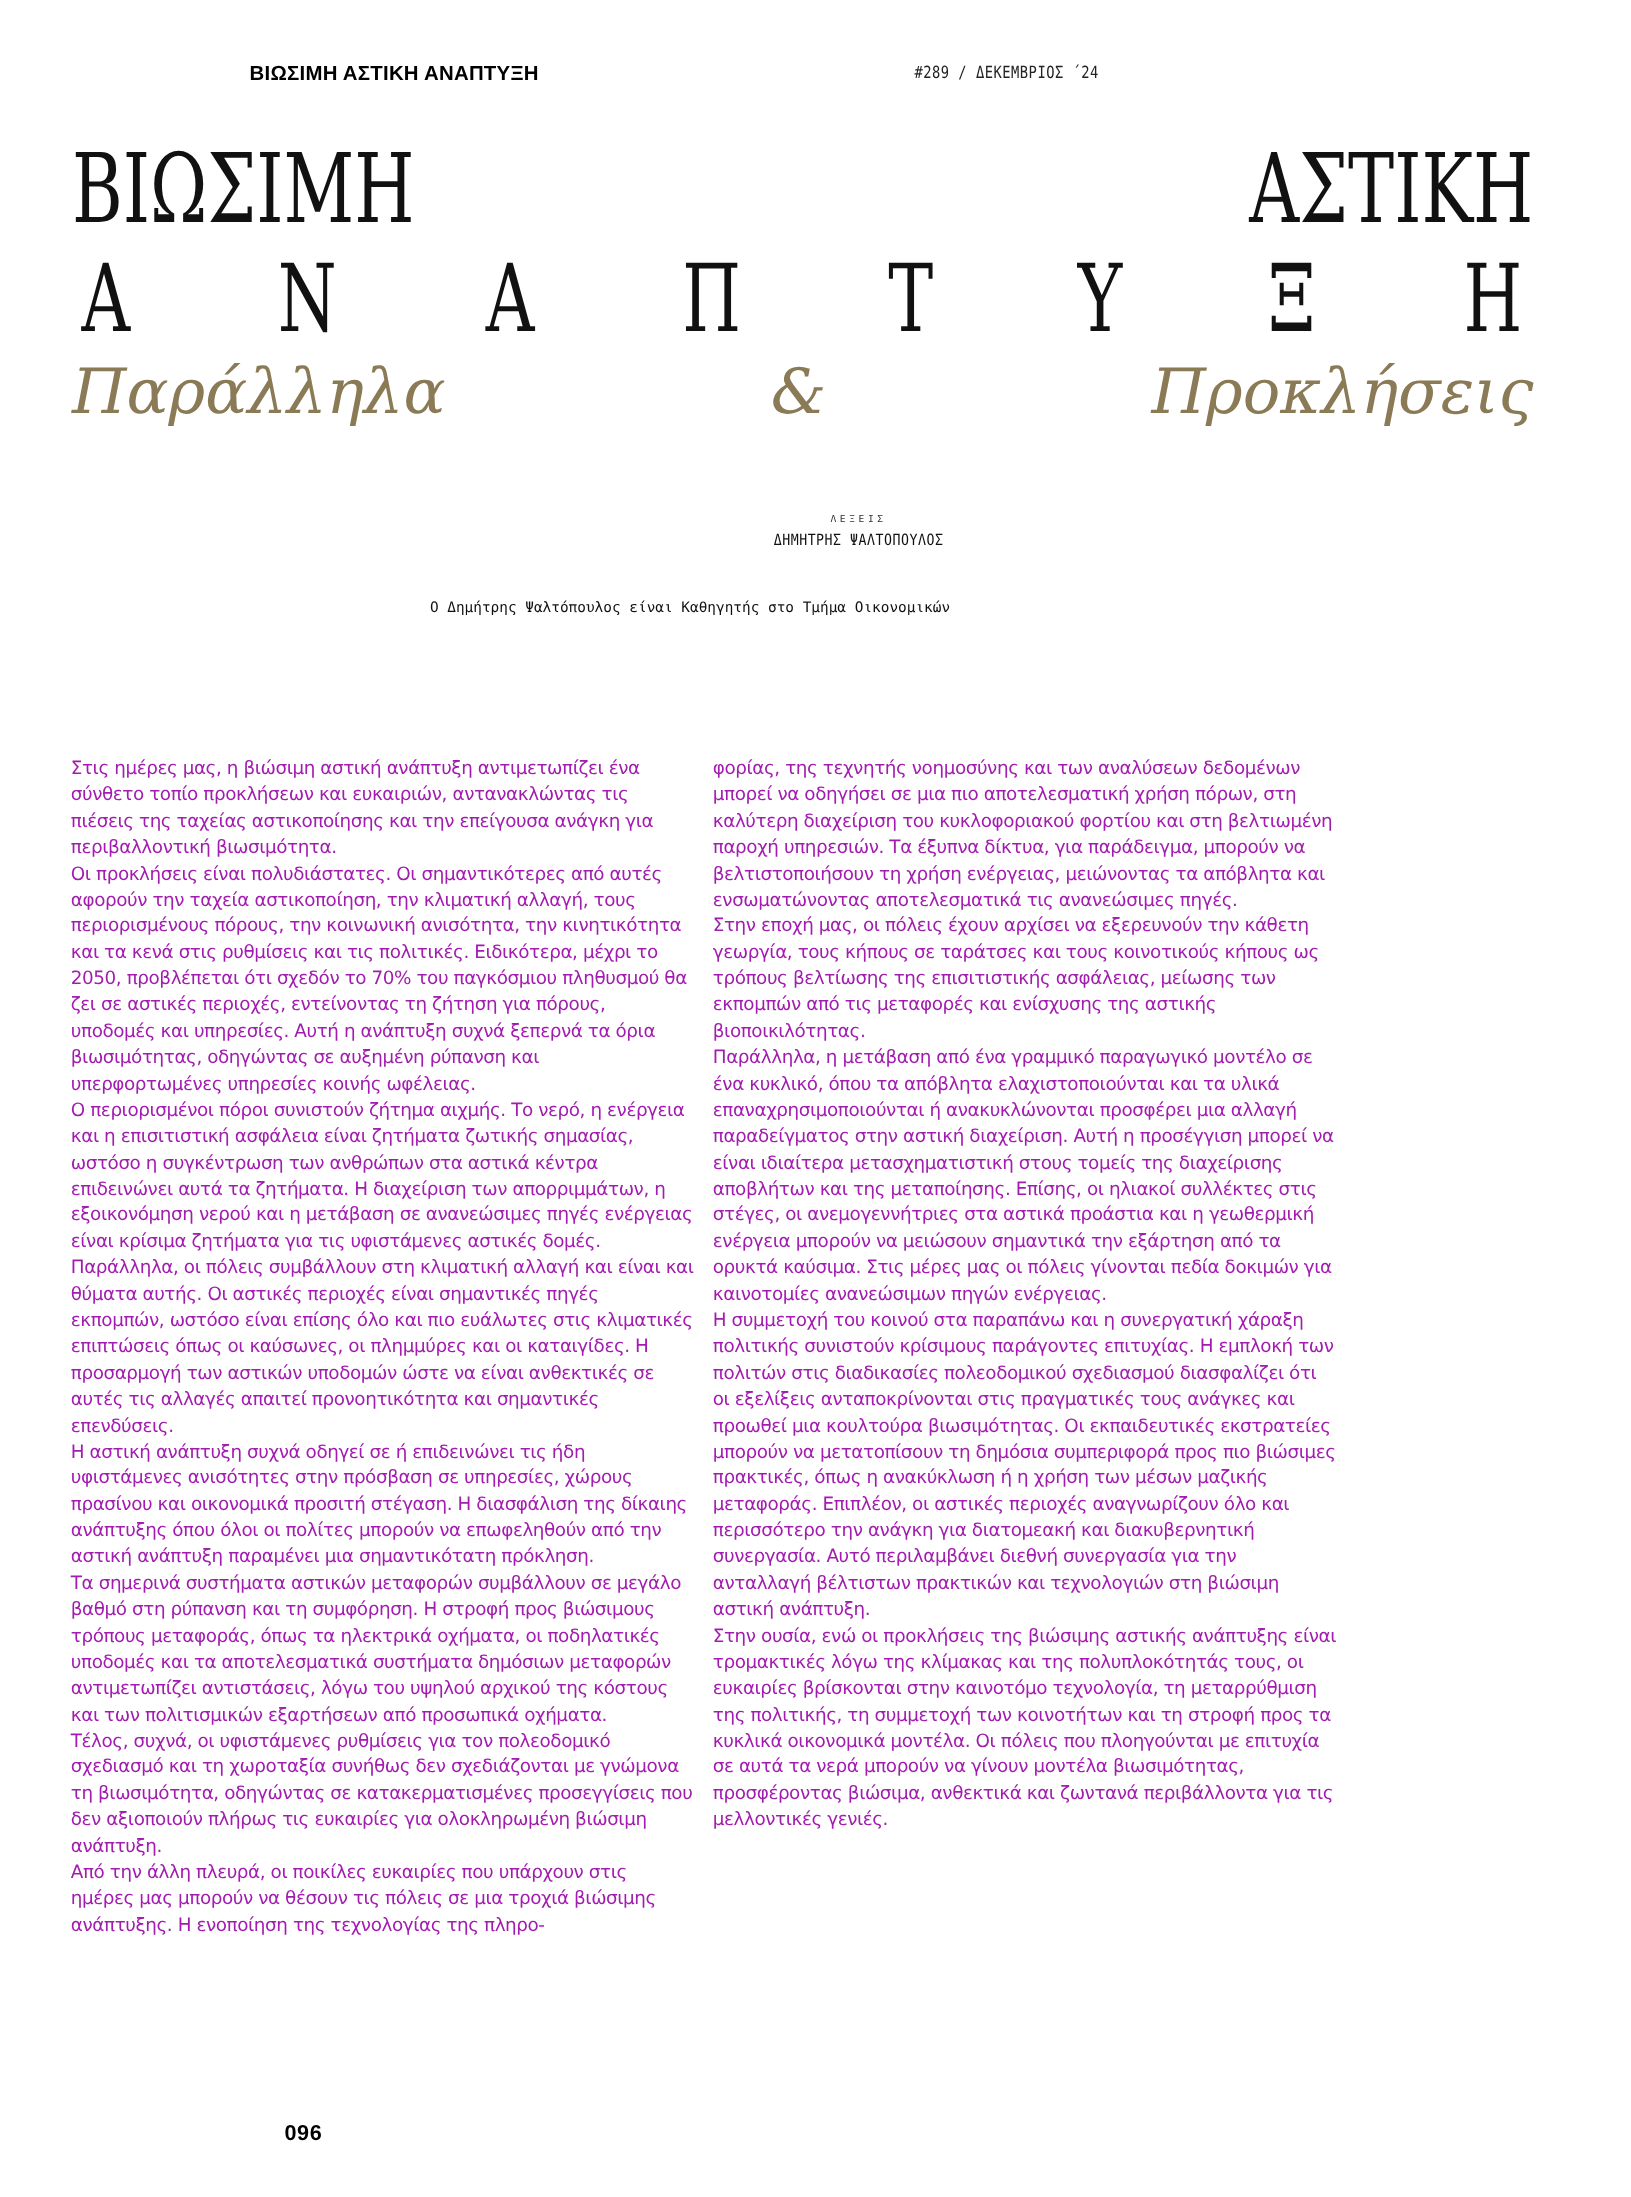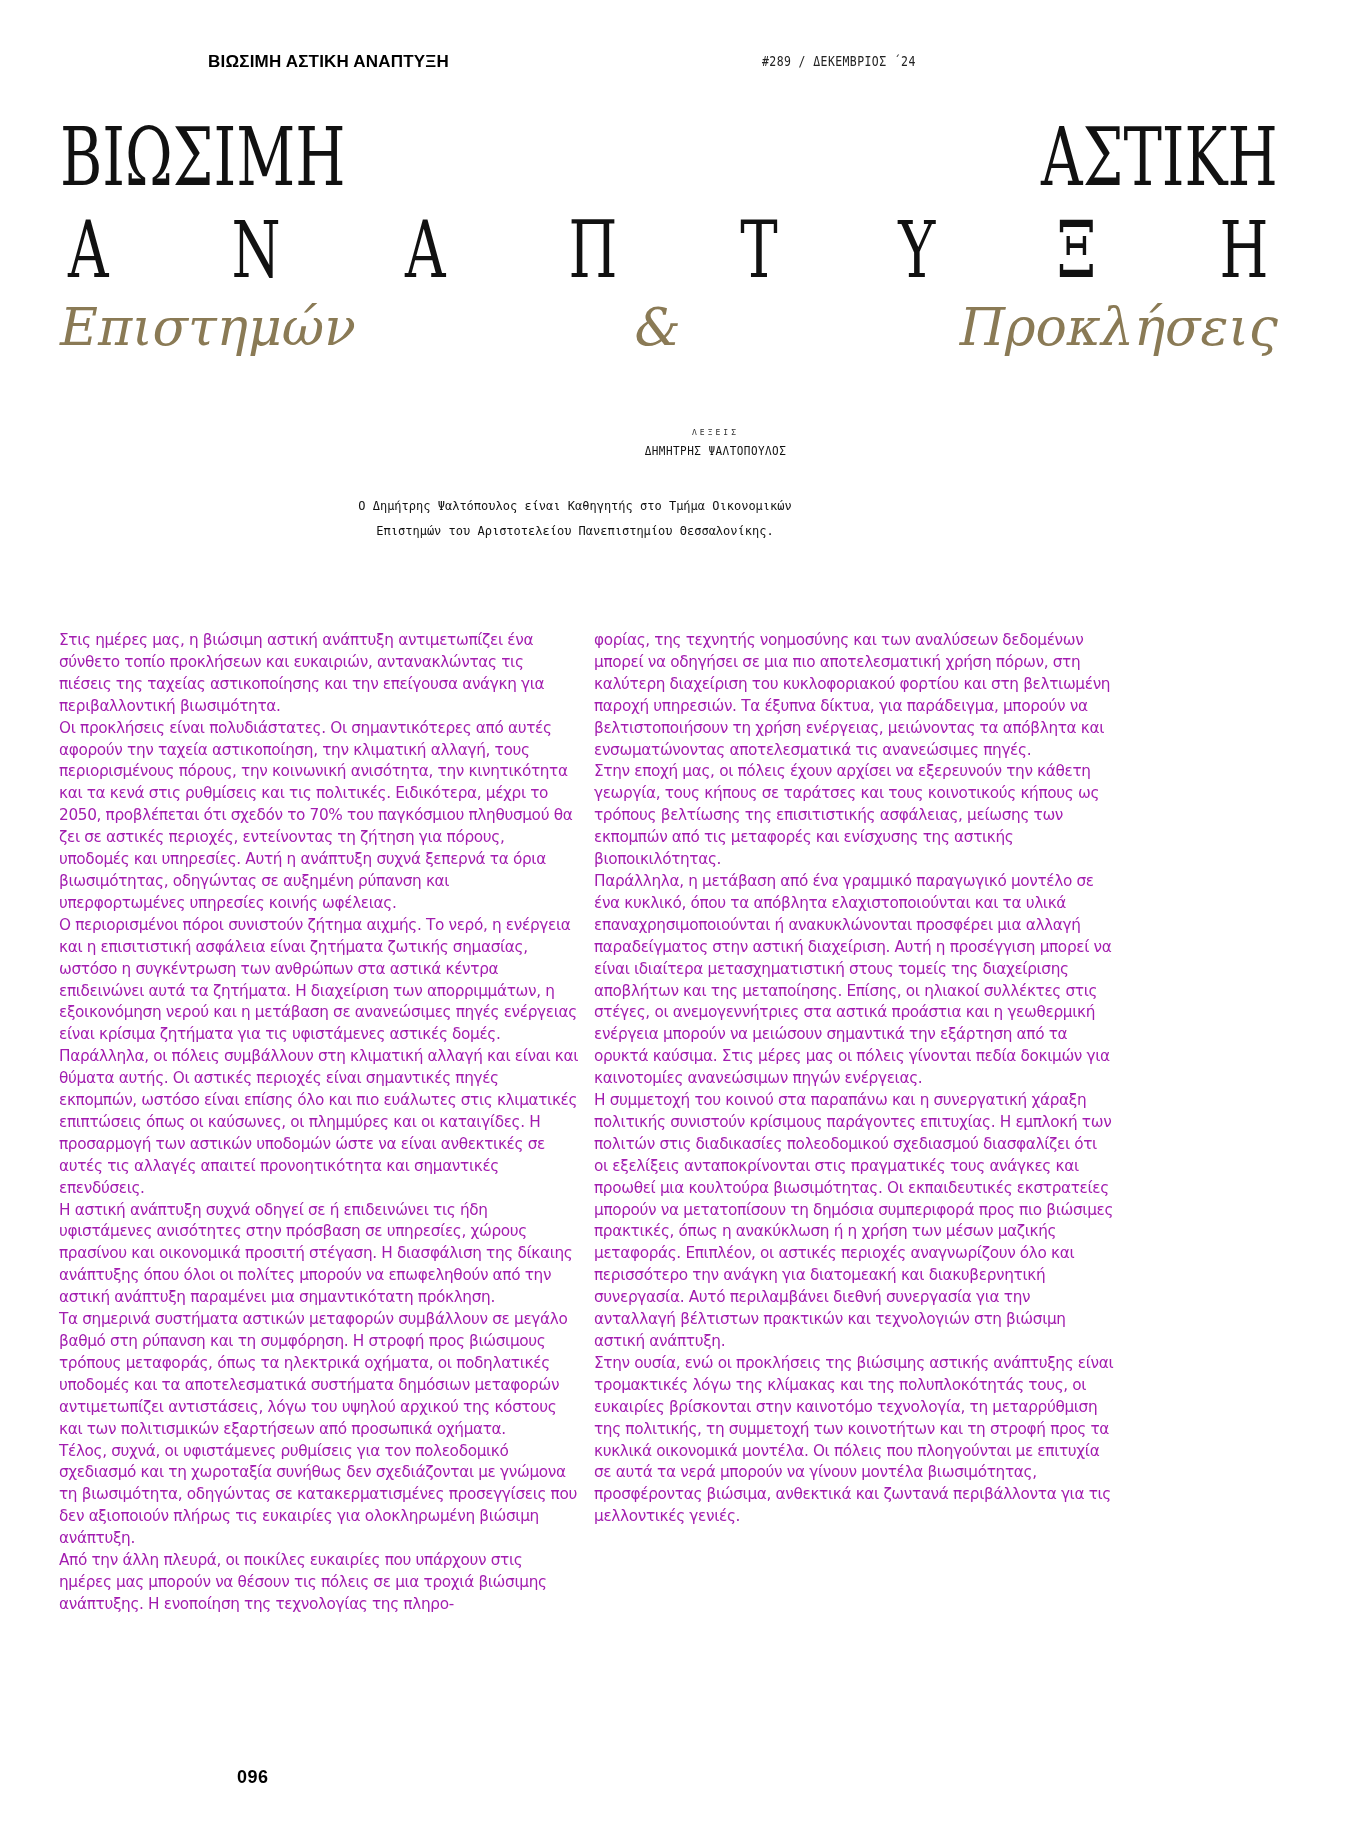--- a/index.html
+++ b/index.html
@@ -48,33 +48,32 @@
   <span>Ν</span>
   <span>Α</span>
   <span>Π</span>
   <span>Τ</span>
   <span>Υ</span>
   <span>Ξ</span>
   <span>Η</span>
 </div>
 
 <div class="title-row row3" style="color: rgb(138, 122, 85);">
-  <span>Επιστημών</span>
+  <span>Παράλληλα</span>
   <span>&amp;</span>
   <span>Προκλήσεις</span>
 </div>
 
 <div class="byline">
   <div class="byline-label">ΛΕΞΕΙΣ</div>
   <div class="byline-name">ΔΗΜΗΤΡΗΣ ΨΑΛΤΟΠΟΥΛΟΣ</div>
 </div>
 
 <div class="bio">
   <div>Ο Δημήτρης Ψαλτόπουλος είναι Καθηγητής στο Τμήμα Οικονομικών</div>
-  <div>Επιστημών του Αριστοτελείου Πανεπιστημίου Θεσσαλονίκης.</div>
 </div>
 
 <div class="column col-left">
   <p>Στις ημέρες μας, η βιώσιμη αστική ανάπτυξη αντιμετωπίζει ένα σύνθετο τοπίο προκλήσεων και ευκαιριών, αντανακλώντας τις πιέσεις της ταχείας αστικοποίησης και την επείγουσα ανάγκη για περιβαλλοντική βιωσιμότητα.</p>
   <p>Οι προκλήσεις είναι πολυδιάστατες. Οι σημαντικότερες από αυτές αφορούν την ταχεία αστικοποίηση, την κλιματική αλλαγή, τους περιορισμένους πόρους, την κοινωνική ανισότητα, την κινητικότητα και τα κενά στις ρυθμίσεις και τις πολιτικές. Ειδικότερα, μέχρι το 2050, προβλέπεται ότι σχεδόν το 70% του παγκόσμιου πληθυσμού θα ζει σε αστικές περιοχές, εντείνοντας τη ζήτηση για πόρους, υποδομές και υπηρεσίες. Αυτή η ανάπτυξη συχνά ξεπερνά τα όρια βιωσιμότητας, οδηγώντας σε αυξημένη ρύπανση και υπερφορτωμένες υπηρεσίες κοινής ωφέλειας.</p>
   <p>Ο περιορισμένοι πόροι συνιστούν ζήτημα αιχμής. Το νερό, η ενέργεια και η επισιτιστική ασφάλεια είναι ζητήματα ζωτικής σημασίας, ωστόσο η συγκέντρωση των ανθρώπων στα αστικά κέντρα επιδεινώνει αυτά τα ζητήματα. Η διαχείριση των απορριμμάτων, η εξοικονόμηση νερού και η μετάβαση σε ανανεώσιμες πηγές ενέργειας είναι κρίσιμα ζητήματα για τις υφιστάμενες αστικές δομές.</p>
   <p>Παράλληλα, οι πόλεις συμβάλλουν στη κλιματική αλλαγή και είναι και θύματα αυτής. Οι αστικές περιοχές είναι σημαντικές πηγές εκπομπών, ωστόσο είναι επίσης όλο και πιο ευάλωτες στις κλιματικές επιπτώσεις όπως οι καύσωνες, οι πλημμύρες και οι καταιγίδες. Η προσαρμογή των αστικών υποδομών ώστε να είναι ανθεκτικές σε αυτές τις αλλαγές απαιτεί προνοητικότητα και σημαντικές επενδύσεις.</p>
   <p>Η αστική ανάπτυξη συχνά οδηγεί σε ή επιδεινώνει τις ήδη υφιστάμενες ανισότητες στην πρόσβαση σε υπηρεσίες, χώρους πρασίνου και οικονομικά προσιτή στέγαση. Η διασφάλιση της δίκαιης ανάπτυξης όπου όλοι οι πολίτες μπορούν να επωφεληθούν από την αστική ανάπτυξη παραμένει μια σημαντικότατη πρόκληση.</p>
   <p>Τα σημερινά συστήματα αστικών μεταφορών συμβάλλουν σε μεγάλο βαθμό στη ρύπανση και τη συμφόρηση. Η στροφή προς βιώσιμους τρόπους μεταφοράς, όπως τα ηλεκτρικά οχήματα, οι ποδηλατικές υποδομές και τα αποτελεσματικά συστήματα δημόσιων μεταφορών αντιμετωπίζει αντιστάσεις, λόγω του υψηλού αρχικού της κόστους και των πολιτισμικών εξαρτήσεων από προσωπικά οχήματα.</p>
   <p>Τέλος, συχνά, οι υφιστάμενες ρυθμίσεις για τον πολεοδομικό σχεδιασμό και τη χωροταξία συνήθως δεν σχεδιάζονται με γνώμονα τη βιωσιμότητα, οδηγώντας σε κατακερματισμένες προσεγγίσεις που δεν αξιοποιούν πλήρως τις ευκαιρίες για ολοκληρωμένη βιώσιμη ανάπτυξη.</p>

